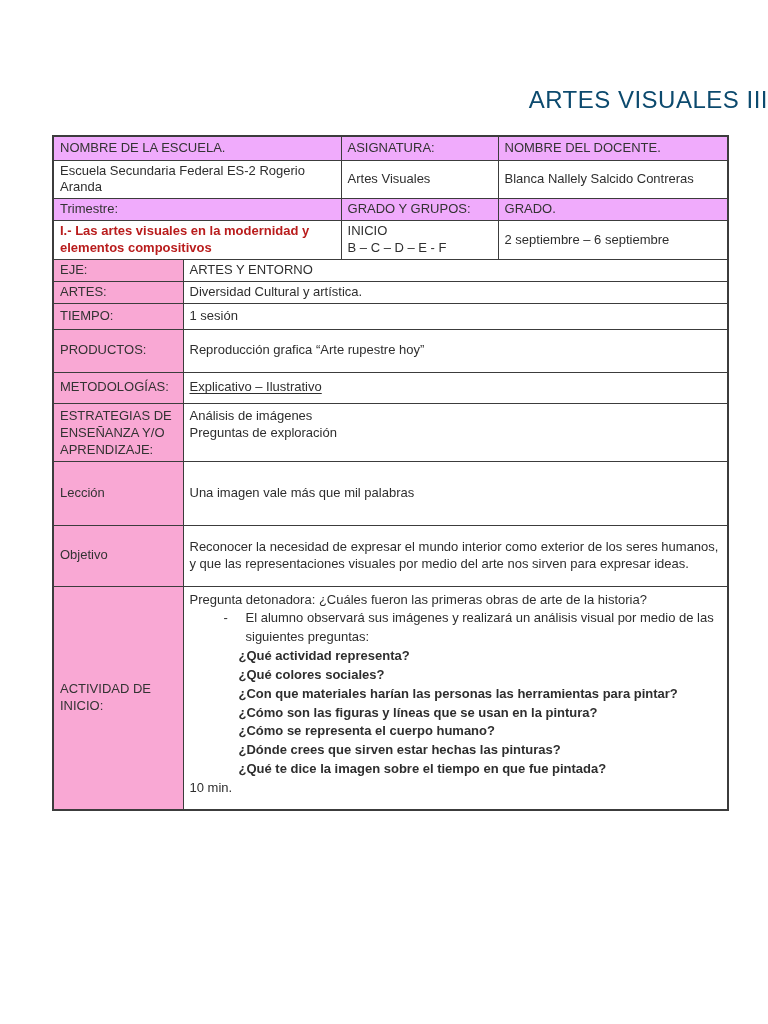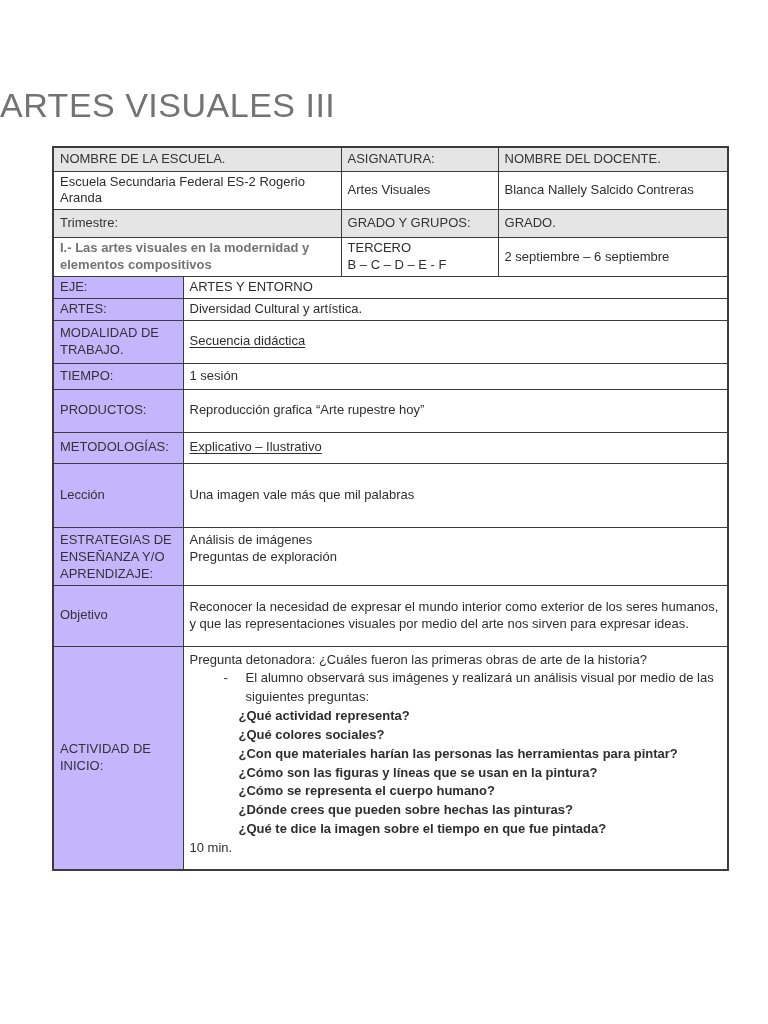--- a/index.html
+++ b/index.html
@@ -6,54 +6,54 @@
   html, body {
     width: 768px; height: 1024px;
     background: #ffffff;
     font-family: "Liberation Sans", sans-serif;
     color: #2e2e2e;
   }
   .page { width: 768px; height: 1024px; position: relative; overflow: hidden; }
 
   .doc-title {
     margin-top: 86px;
-    text-align: left;
-    font-size: 34px;
+    text-align: right;
+    font-size: 24px;
     font-weight: 400;
     letter-spacing: 0.5px;
-    color: #737373;
+    color: #0c4a6e;
   }
 
   table.plan {
     border-collapse: collapse;
     table-layout: fixed;
     width: 675px;
     margin: 21px 0 0 52px;
     font-size: 13px;
     line-height: 1.3;
   }
   table.plan, table.plan td {
     border: 1.5px solid #3c3c3c;
   }
   table.plan { border-width: 2px; }
   td {
     vertical-align: middle;
     padding: 2px 6px;
     overflow: hidden;
   }
   td.hdr {
-    background: #e5e5e5;
+    background: #f0abfc;
     color: #333333;
     margin-left: 48px;
   }
   td.lbl {
-    background: #c4b5fd;
+    background: #f9a8d4;
     color: #333333;
   }
-  .bold { font-weight: 700; color: #737373; }
+  .bold { font-weight: 700; color: #b91c1c; }
   .u { text-decoration: underline; text-underline-offset: 2px; }
   .preline { white-space: pre-line; }
   td.top { vertical-align: top; padding-top: 4px; }
 
   
   .act { line-height: 1.45; }
   .act-bullet { display: flex; margin-left: 34px; }
   .act-bullet .marker { width: 22px; flex: 0 0 22px; }
   .act-q { margin-left: 49px; font-weight: bold; }
 </style>
@@ -78,85 +78,81 @@
       <td class="hdr">ASIGNATURA:</td>
       <td class="hdr">NOMBRE DEL DOCENTE.</td>
     </tr>
 
     <tr style="height:32px">
       <td colspan="2">Escuela Secundaria Federal ES-2 Rogerio Aranda</td>
       <td>Artes Visuales</td>
       <td>Blanca Nallely Salcido Contreras</td>
     </tr>
 
-    <tr style="height:28px">
+    <tr style="height:22px">
       <td class="hdr" colspan="2">Trimestre:</td>
       <td class="hdr">GRADO Y GRUPOS:</td>
       <td class="hdr">GRADO.</td>
     </tr>
 
     <tr style="height:38px">
       <td colspan="2" class="bold">I.- Las artes visuales en la modernidad y elementos compositivos</td>
-      <td class="preline">TERCERO
+      <td class="preline">INICIO
 B – C – D – E - F</td>
       <td>2 septiembre – 6 septiembre</td>
     </tr>
 
     <tr style="height:21px">
       <td class="lbl">EJE:</td>
       <td colspan="3">ARTES Y ENTORNO</td>
     </tr>
     <tr style="height:21px">
       <td class="lbl">ARTES:</td>
       <td colspan="3">Diversidad Cultural y artística.</td>
-    </tr>
-    <tr style="height:43px">
-      <td class="lbl">MODALIDAD DE TRABAJO.</td>
-      <td colspan="3"><span class="u">Secuencia didáctica</span></td>
     </tr>
     <tr style="height:26px">
       <td class="lbl">TIEMPO:</td>
       <td colspan="3">1 sesión</td>
     </tr>
     <tr style="height:43px">
       <td class="lbl">PRODUCTOS:</td>
       <td colspan="3">Reproducción grafica “Arte rupestre hoy”</td>
     </tr>
     <tr style="height:31px">
       <td class="lbl">METODOLOGÍAS:</td>
       <td colspan="3"><span class="u">Explicativo – Ilustrativo</span></td>
     </tr>
-    <tr style="height:64px">
-      <td class="lbl">Lección</td>
-      <td colspan="3">Una imagen vale más que mil palabras</td>
-    </tr>
     <tr style="height:54px">
       <td class="lbl top">ESTRATEGIAS DE ENSEÑANZA Y/O APRENDIZAJE:</td>
       <td colspan="3" class="top preline">Análisis de imágenes
 Preguntas de exploración</td>
+    </tr>
+    <tr style="height:64px">
+      <td class="lbl">Lección</td>
+      <td colspan="3">Una imagen vale más que mil palabras</td>
     </tr>
     <tr style="height:61px">
       <td class="lbl">Objetivo</td>
       <td colspan="3">Reconocer la necesidad de expresar el mundo interior como exterior de los seres humanos, y que las representaciones visuales por medio del arte nos sirven para expresar ideas.</td>
     </tr>
     <tr style="height:224px">
       <td class="lbl">ACTIVIDAD DE INICIO:</td>
       <td colspan="3" class="top">
         <div class="act">
           <div>Pregunta detonadora: ¿Cuáles fueron las primeras obras de arte de la historia?</div>
           <div class="act-bullet">
             <span class="marker">-</span>
             <span>El alumno observará sus imágenes y realizará un análisis visual por medio de las siguientes preguntas:</span>
           </div>
           <div class="act-q">¿Qué actividad representa?</div>
           <div class="act-q">¿Qué colores sociales?</div>
           <div class="act-q">¿Con que materiales harían las personas las herramientas para pintar?</div>
           <div class="act-q">¿Cómo son las figuras y líneas que se usan en la pintura?</div>
           <div class="act-q">¿Cómo se representa el cuerpo humano?</div>
-          <div class="act-q">¿Dónde crees que pueden sobre hechas las pinturas?</div>
+          <div class="act-q">¿Dónde crees que sirven estar hechas las pinturas?</div>
           <div class="act-q">¿Qué te dice la imagen sobre el tiempo en que fue pintada?</div>
           <div>10 min.</div>
         </div>
       </td>
     </tr>
   </tbody>
     </table>
 
 </div>
 

